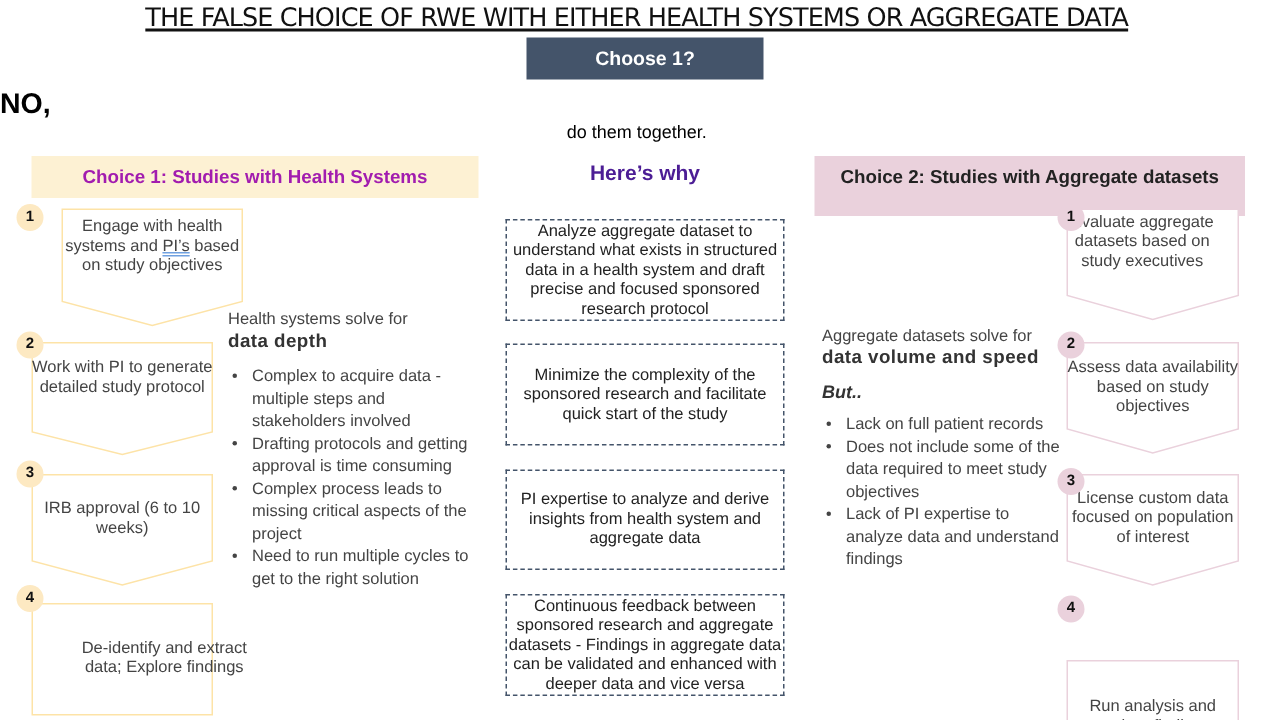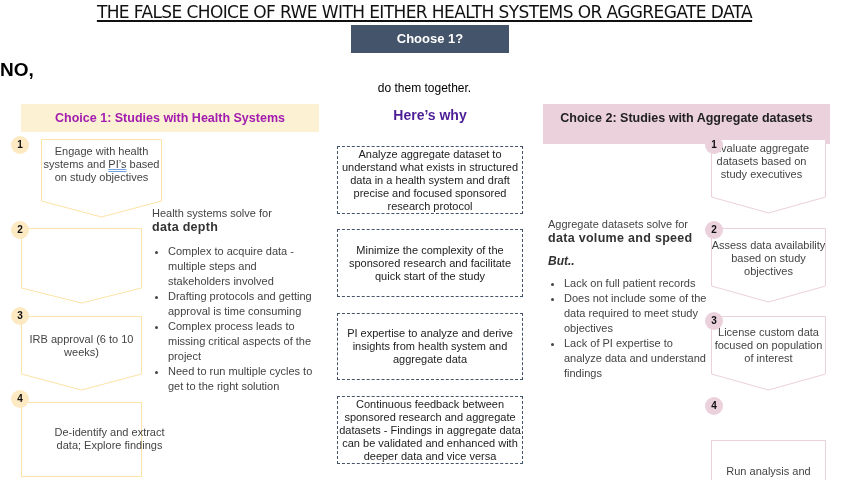--- a/index.html
+++ b/index.html
@@ -46,20 +46,21 @@
       <polygon points="0.5,0.5 120.5,0.5 120.5,62 60.5,78 0.5,62" fill="#fff" stroke="#fde3a7" stroke-width="1"></polygon>
     </svg>
   <div class="txt" style="top:6px;width:121px;"><span>Engage with health systems and </span><span class="pi">PI’s</span><span> based on study objectives</span></div>
 </div>
 <div class="badge y" style="left:11px;top:136px;">1</div>
 
 <div class="step" style="left:21px;top:228px;width:121px;height:76px;">
   <svg width="121" height="76">
       <polygon points="0.5,0.5 120.5,0.5 120.5,60 60.5,75 0.5,60" fill="#fff" stroke="#fde3a7" stroke-width="1"></polygon>
     </svg>
+  <div class="txt" style="top:11px;width:121px;">Work with PI to generate detailed study protocol</div>
 </div>
 <div class="badge y" style="left:11px;top:221px;">2</div>
 
 <div class="step" style="left:21px;top:316px;width:121px;height:76px;">
   <svg width="121" height="76">
       <polygon points="0.5,0.5 120.5,0.5 120.5,58 60.5,74 0.5,58" fill="#fff" stroke="#fde3a7" stroke-width="1"></polygon>
     </svg>
   <div class="txt" style="top:17px;width:121px;">IRB approval (6 to 10 weeks)</div>
 </div>
 <div class="badge y" style="left:11px;top:307px;">3</div>

